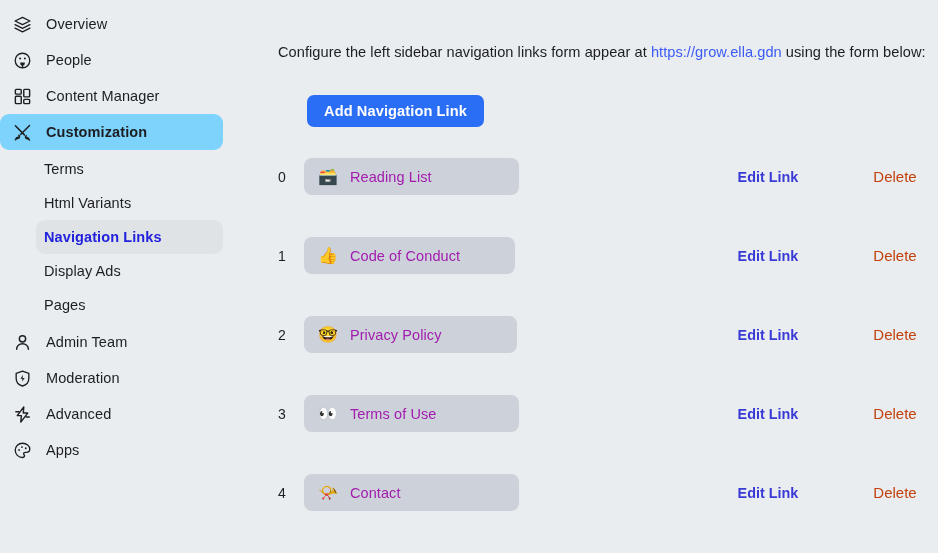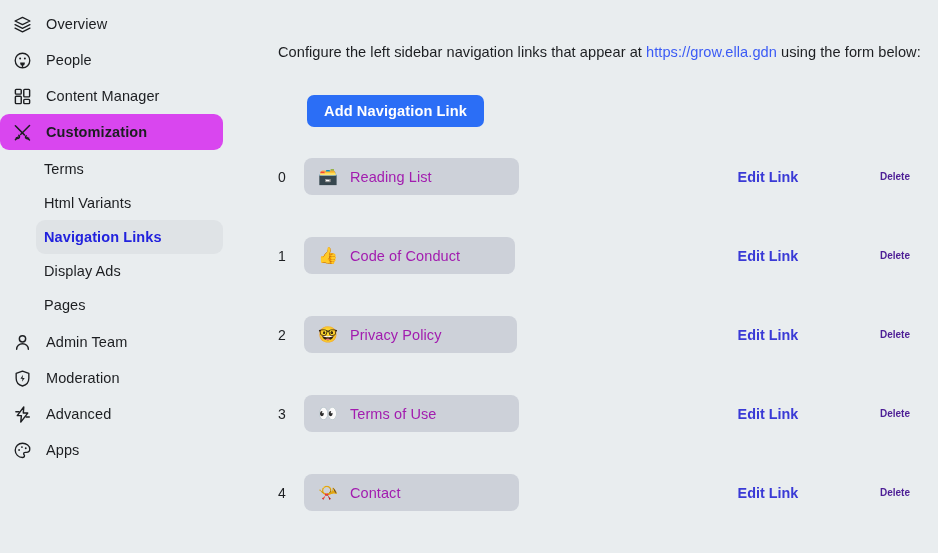--- a/index.html
+++ b/index.html
@@ -56,21 +56,21 @@
   }
 
   .nav-item .nav-label {
     font-size: 14.5px;
     color: #1c1e21;
     letter-spacing: 0.1px;
     white-space: nowrap;
   }
 
   .nav-item.active {
-    background: #d946ef;
+    background: #7dd3fc;
   }
   .nav-item.active .nav-label {
     font-weight: 700;
   }
 
   
   .sub-item {
     display: flex;
     align-items: center;
     height: 34px;
@@ -191,23 +191,23 @@
   .edit-link {
     font-size: 14.4px;
     font-weight: 700;
     color: #3a3ad6;
     cursor: pointer;
     white-space: nowrap;
     text-align: center;
   }
 
   .delete-link {
-    font-size: 10px;
-    font-weight: 700;
-    color: #4c1d95;
+    font-size: 15px;
+    font-weight: 400;
+    color: #c2410c;
     cursor: pointer;
     white-space: nowrap;
     text-align: center;
     margin-left: 36px;
   }
 </style>
 </head>
 <body>
 
 <div class="app">
@@ -329,21 +329,21 @@
         </svg>
       </span>
       <span class="nav-label">Apps</span>
     </div>
 
   </nav>
 
   <main class="main">
 
     <p class="intro">
-      <span>Configure the left sidebar navigation links that appear at </span><a href="#">https://grow.ella.gdn</a><span> using the form below:</span>
+      <span>Configure the left sidebar navigation links form appear at </span><a href="#">https://grow.ella.gdn</a><span> using the form below:</span>
     </p>
 
     <button class="add-btn">Add Navigation Link</button>
 
     <div class="rows">
 
       <div class="link-row">
         <div class="row-index">0</div>
         <div class="row-pill" style="width:215px">
           <span class="pill-emoji">🗃️</span>

